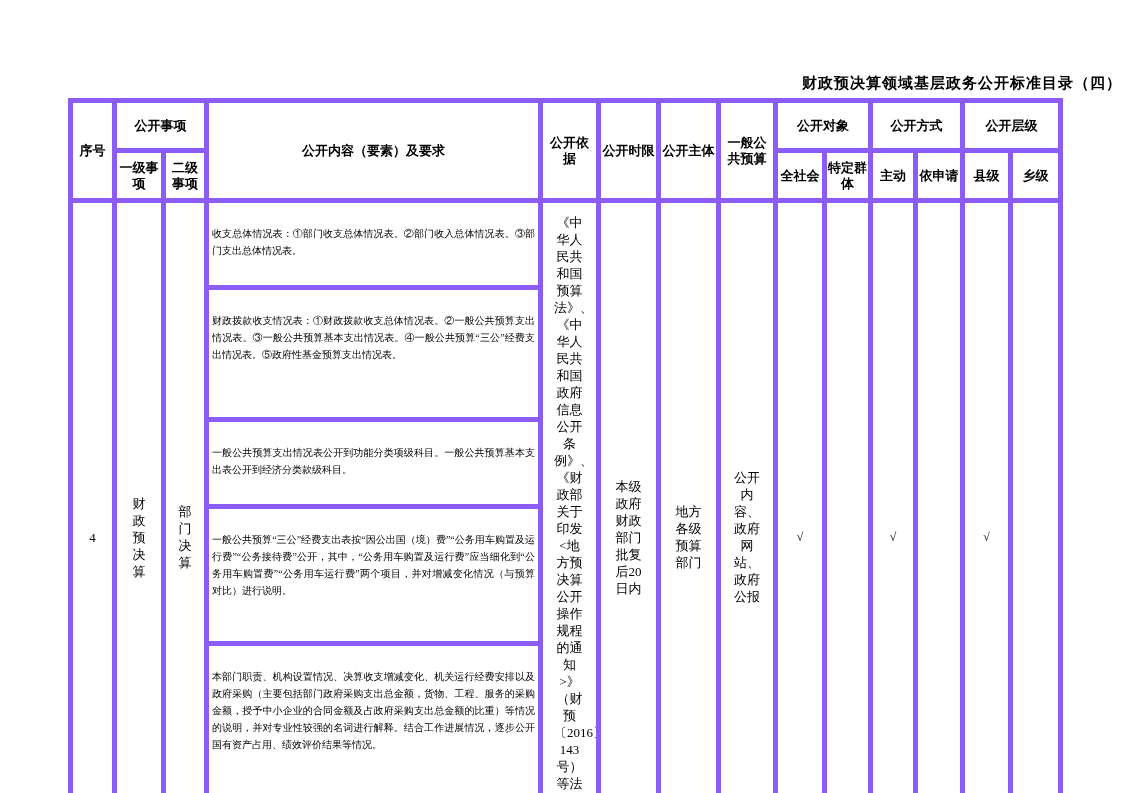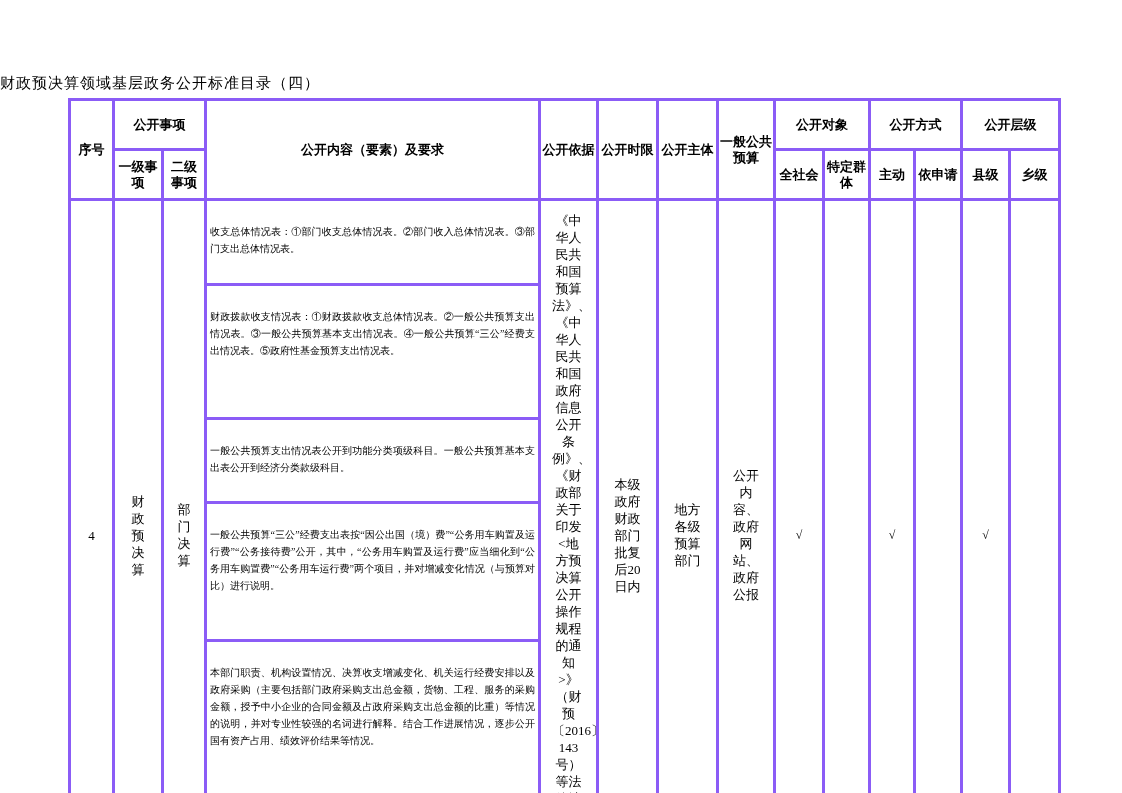--- a/index.html
+++ b/index.html
@@ -10,36 +10,36 @@
     background: #ffffff;
     font-family: "Liberation Serif", "DejaVu Serif", serif;
     color: #000000;
     overflow: hidden;
   }
   .doc-title {
     position: absolute;
     top: 74px;
     left: 0;
     width: 100%;
-    text-align: left;
+    text-align: right;
     font-size: 15px;
-    font-weight: normal;
+    font-weight: bold;
     letter-spacing: 1px;
   }
   table.std-table {
     position: absolute;
     left: 68px;
     top: 98px;
     width: 990px;
     border-collapse: collapse;
     table-layout: fixed;
     border: 2px solid #000000;
   }
   .std-table th, .std-table td {
-    border: 3px solid #8b5cf6;
+    border: 5px solid #8b5cf6;
     padding: 0;
     font-weight: normal;
     overflow: hidden;
     margin-left: 17px;
   }
   .std-table th {
     font-weight: bold;
     font-size: 13px;
     text-align: center;
     vertical-align: middle;

